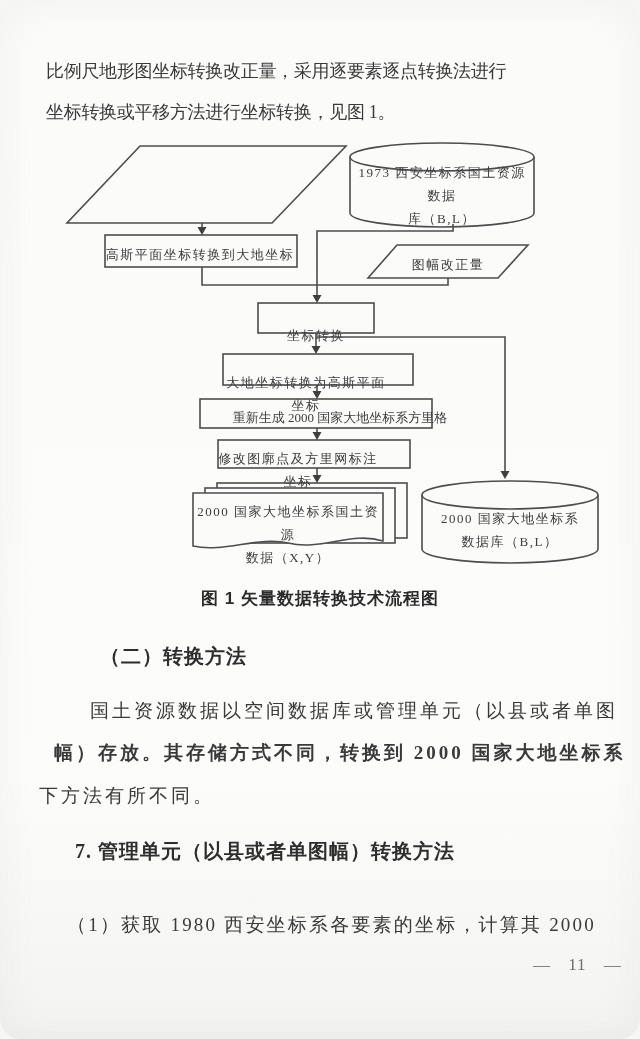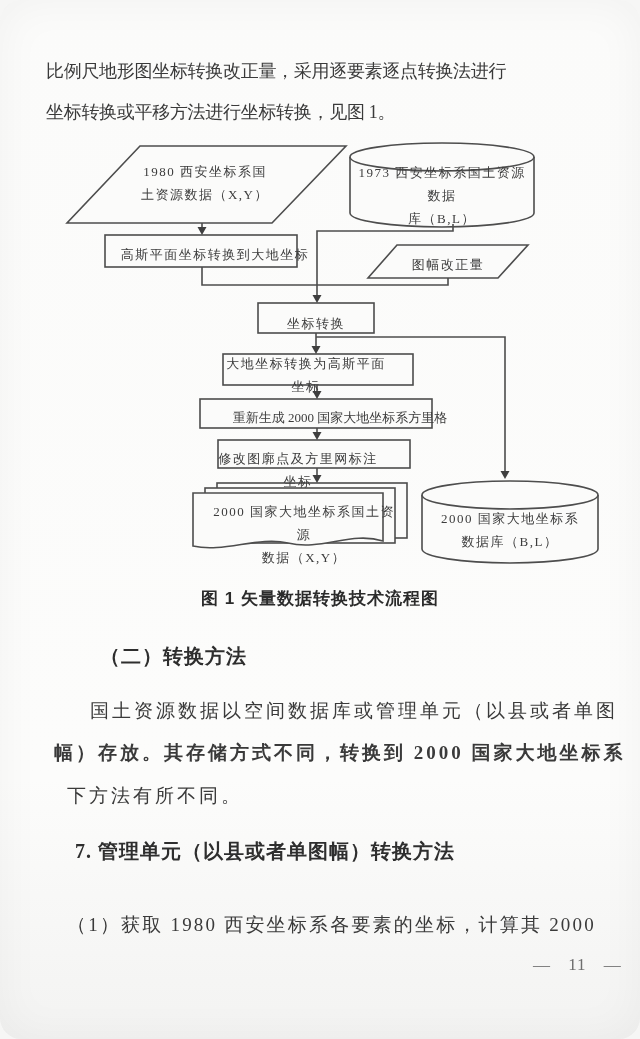--- a/index.html
+++ b/index.html
@@ -99,51 +99,49 @@
     <path class="fc-line" d="M317,385 V392"></path>
     <path class="fc-arrow" d="M317,399 L312.5,391 L321.5,391 Z"></path>
 
     <path class="fc-line" d="M317,428 V433"></path>
     <path class="fc-arrow" d="M317,440 L312.5,432 L321.5,432 Z"></path>
 
     <path class="fc-line" d="M317,468 V475"></path>
     <path class="fc-arrow" d="M317,483 L312.5,475 L321.5,475 Z"></path>
   </svg>
 
-  <div class="fc-label" style="left:90px;top:160px;width:230px;">1980 西安坐标系国
-土资源数据（X,Y）</div>
 
   <div class="fc-label" style="left:352px;top:161px;width:180px;">1973 西安坐标系国土资源数据
 库（B,L）</div>
 
-  <div class="fc-label" style="left:105px;top:243px;width:220px;">高斯平面坐标转换到大地坐标</div>
+  <div class="fc-label" style="left:90px;top:243px;width:220px;">高斯平面坐标转换到大地坐标</div>
 
   <div class="fc-label" style="left:368px;top:253px;width:160px;">图幅改正量</div>
 
-  <div class="fc-label" style="left:258px;top:312px;width:116px;">坐标转换</div>
+  <div class="fc-label" style="left:258px;top:324px;width:116px;">坐标转换</div>
 
-  <div class="fc-label" style="left:223px;top:352px;width:166px;">大地坐标转换为高斯平面坐标</div>
+  <div class="fc-label" style="left:223px;top:372px;width:166px;font-family:Liberation Mono, monospace;">大地坐标转换为高斯平面坐标</div>
 
   <div class="fc-label tight" style="left:200px;top:406px;width:232px;padding-left:24px;">重新生成 2000 国家大地坐标系方里格</div>
 
   <div class="fc-label" style="left:218px;top:447px;width:160px;">修改图廓点及方里网标注坐标</div>
 
-  <div class="fc-label" style="left:193px;top:500px;width:190px;margin-left:16px;">2000 国家大地坐标系国土资源
+  <div class="fc-label" style="left:193px;top:500px;width:190px;">2000 国家大地坐标系国土资源
 数据（X,Y）</div>
 
   <div class="fc-label" style="left:422px;top:507px;width:176px;">2000 国家大地坐标系
 数据库（B,L）</div>
 
   <div class="abs caption" style="left:0;top:587px;">图 1  矢量数据转换技术流程图</div>
 
   <div class="abs heading" style="left:100px;top:643px;">（二）转换方法</div>
 
   <div class="abs body-line wide" style="left:90px;top:698px;">国土资源数据以空间数据库或管理单元（以县或者单图</div>
   <div class="abs body-line wide" style="left:54px;top:740px;font-weight:bold;">幅）存放。其存储方式不同，转换到 2000 国家大地坐标系</div>
-  <div class="abs body-line wide" style="left:67px;top:783px;">下方法有所不同。</div>
+  <div class="abs body-line wide" style="left:39px;top:783px;">下方法有所不同。</div>
 
   <div class="abs heading" style="left:75px;top:838px;">7. 管理单元（以县或者单图幅）转换方法</div>
 
   <div class="abs body-line mid" style="left:67px;top:892px;">（1）获取 1980 西安坐标系各要素的坐标，计算其 2000</div>
 
   <div class="abs page-num" style="left:533px;top:955px;">— 11 —</div>
 
 </div>
 
 </body></html>

